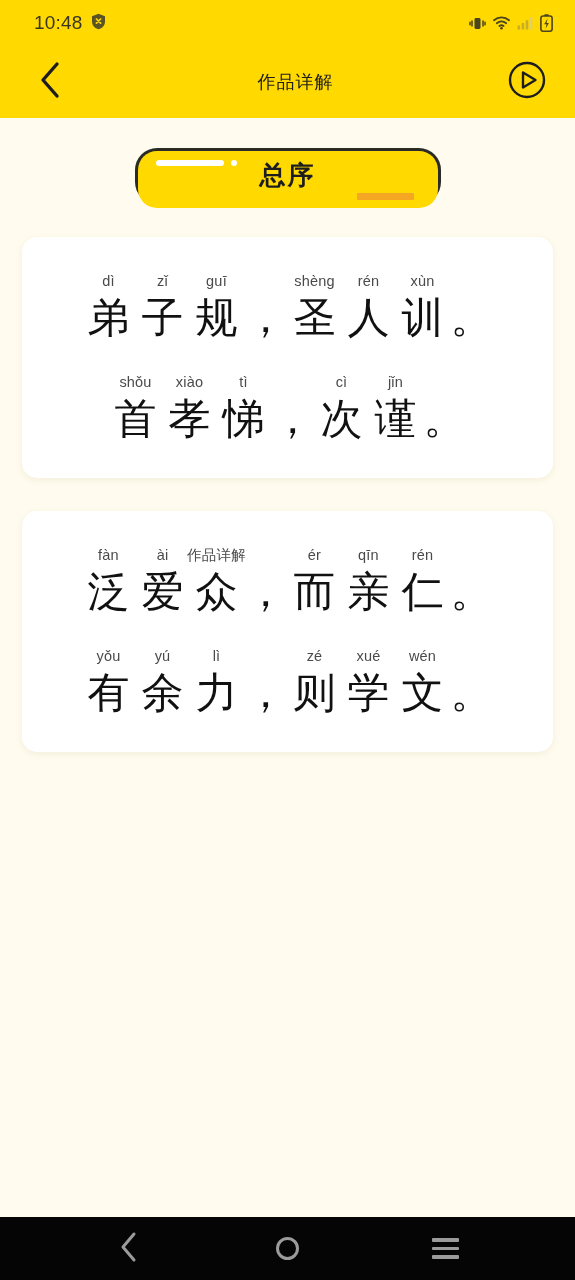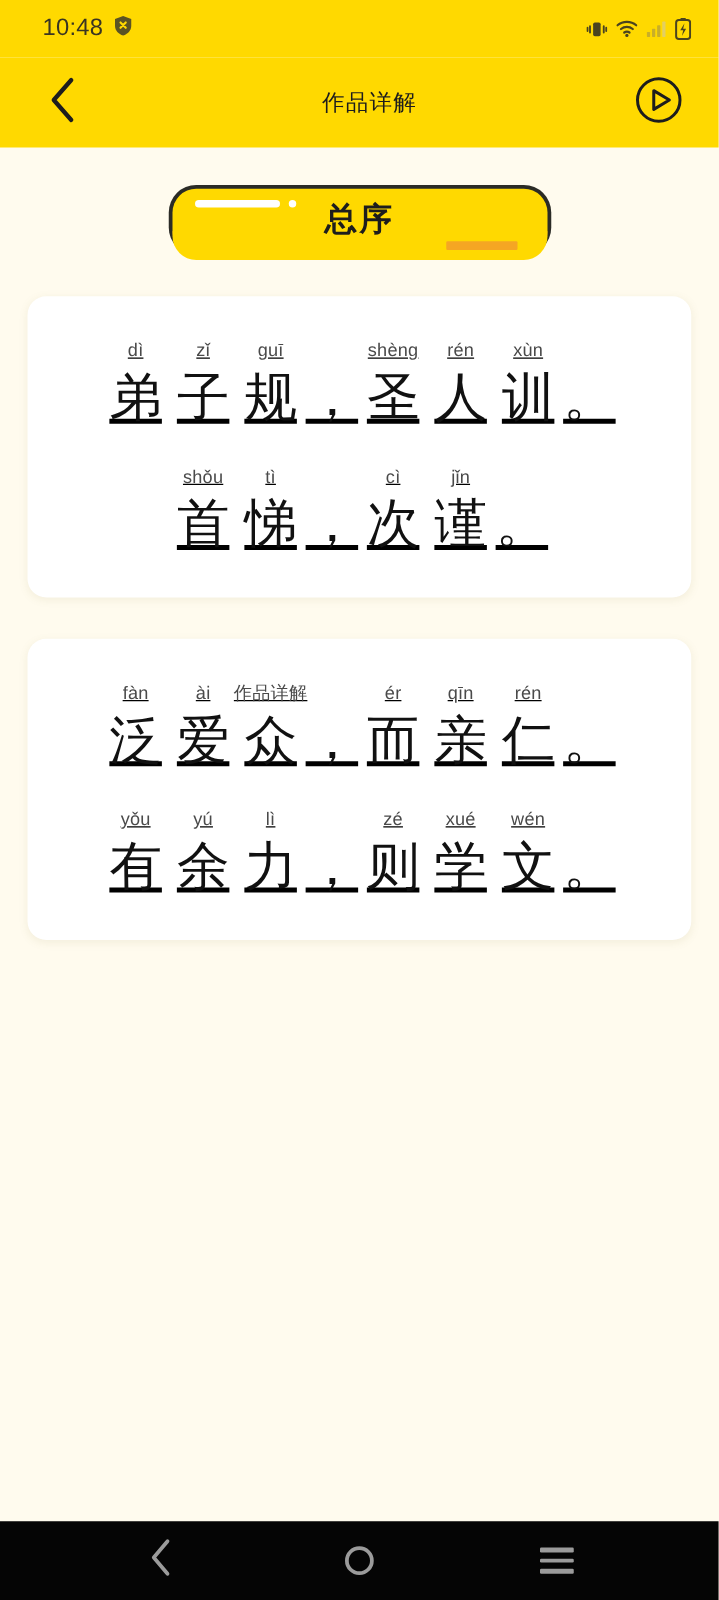--- a/index.html
+++ b/index.html
@@ -168,21 +168,20 @@
   .verse-card {
     background: #FFFFFF;
     border-radius: 15px;
     box-shadow: 0 2px 7px rgba(140,125,70,0.10);
     padding: 34px 0 32px 0;
   }
   .verse-line {
     display: flex;
     justify-content: center;
     padding: 0 0;
-    text-decoration: underline;
   }
   .verse-line + .verse-line { margin-top: 27px; }
 
   .slot {
     width: 54px;
     display: flex;
     flex-direction: column;
     align-items: center;
   }
   .slot.punct { width: 44px; }
@@ -351,20 +350,24 @@
         <span class="pinyin"></span>
         <span class="hanzi">。</span>
       </div>
     </div>
     <div class="verse-line">
       <div class="slot">
         <span class="pinyin">shǒu</span>
         <span class="hanzi">首</span>
       </div>
       <div class="slot">
+        <span class="pinyin">xiào</span>
+        <span class="hanzi">孝</span>
+      </div>
+      <div class="slot">
         <span class="pinyin">tì</span>
         <span class="hanzi">悌</span>
       </div>
       <div class="slot punct">
         <span class="pinyin"></span>
         <span class="hanzi">，</span>
       </div>
       <div class="slot">
         <span class="pinyin">cì</span>
         <span class="hanzi">次</span>

